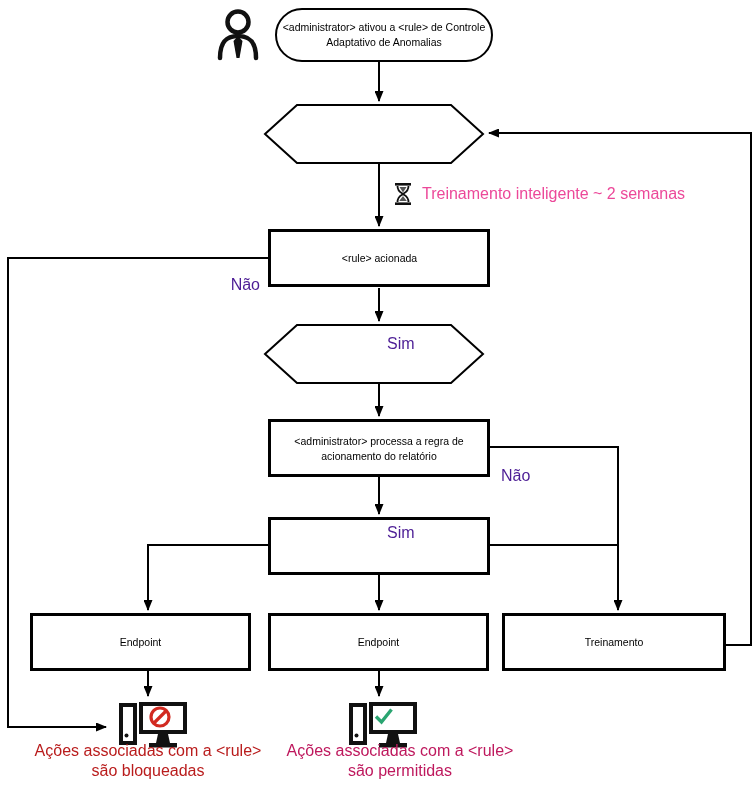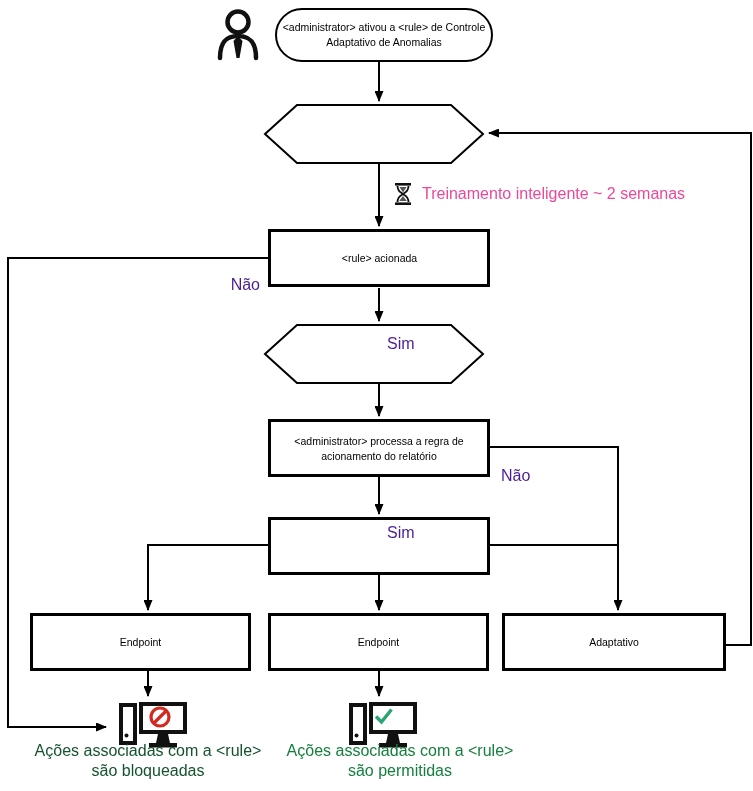--- a/index.html
+++ b/index.html
@@ -103,29 +103,29 @@
   <div class="node-text" style="left:270px;top:231px;width:219px;height:55px;">&lt;rule&gt; acionada</div>
 
 
   <div class="node-text" style="left:284px;top:421px;width:190px;height:55px;">&lt;administrator&gt; processa a regra de acionamento do relatório</div>
 
 
   <div class="node-text" style="left:32px;top:615px;width:217px;height:55px;">Endpoint</div>
 
   <div class="node-text" style="left:270px;top:615px;width:217px;height:55px;">Endpoint</div>
 
-  <div class="node-text" style="left:504px;top:615px;width:220px;height:55px;">Adaptativo</div>
+  <div class="node-text" style="left:504px;top:615px;width:220px;height:55px;">Treinamento</div>
 
   <div class="edge-label" style="left:190px;top:230px;width:70px;text-align:right;">Não</div>
   <div class="edge-label" style="left:387px;top:289px;">Sim</div>
   <div class="edge-label" style="left:501px;top:421px;">Não</div>
   <div class="edge-label" style="left:387px;top:478px;">Sim</div>
 
   <div class="note">
     <span style="width:22px;"></span>
     <span>Treinamento inteligente ~ 2 semanas</span>
   </div>
 
-  <div class="result-label" style="left: 22px; top: 741px; color: #14532d;">Ações associadas com a &lt;rule&gt; são bloqueadas</div>
+  <div class="result-label" style="left: 22px; top: 741px; color: #b91c1c;">Ações associadas com a &lt;rule&gt; são bloqueadas</div>
 
-  <div class="result-label" style="left: 274px; top: 741px; color: #15803d;">Ações associadas com a &lt;rule&gt; são permitidas</div>
+  <div class="result-label" style="left: 274px; top: 741px; color: #be185d;">Ações associadas com a &lt;rule&gt; são permitidas</div>
 
 </div>
 
 </body></html>

